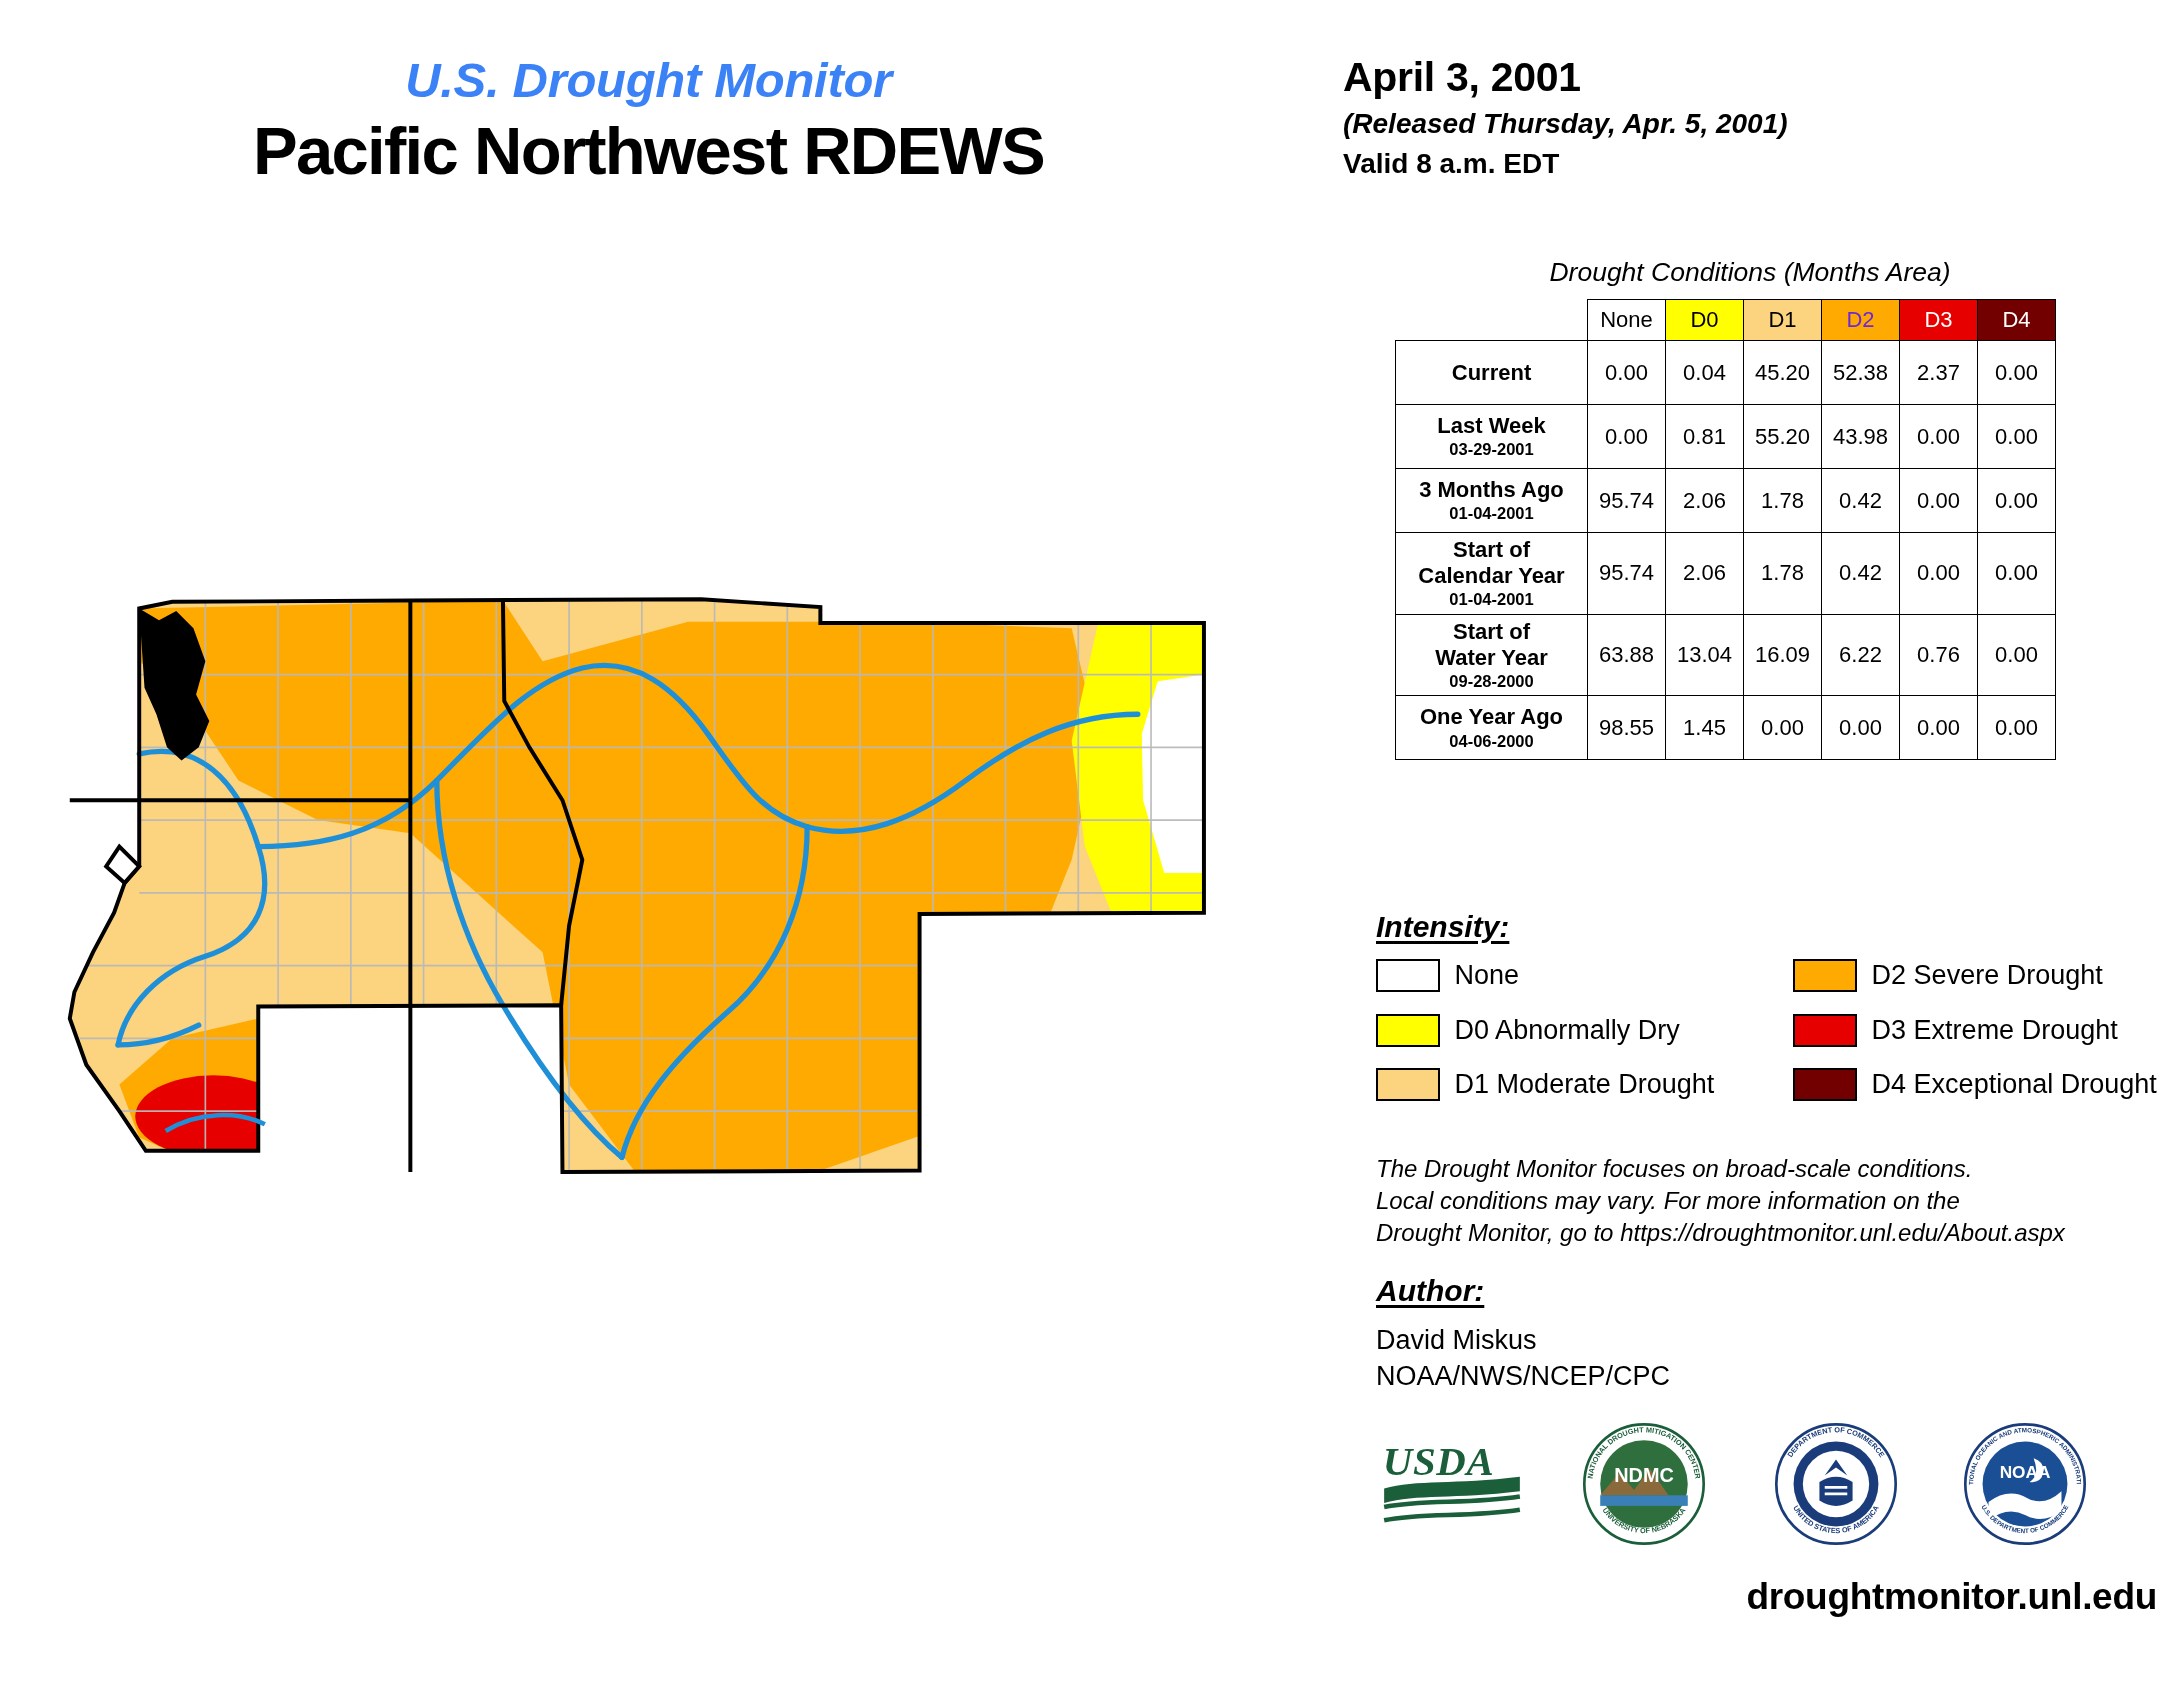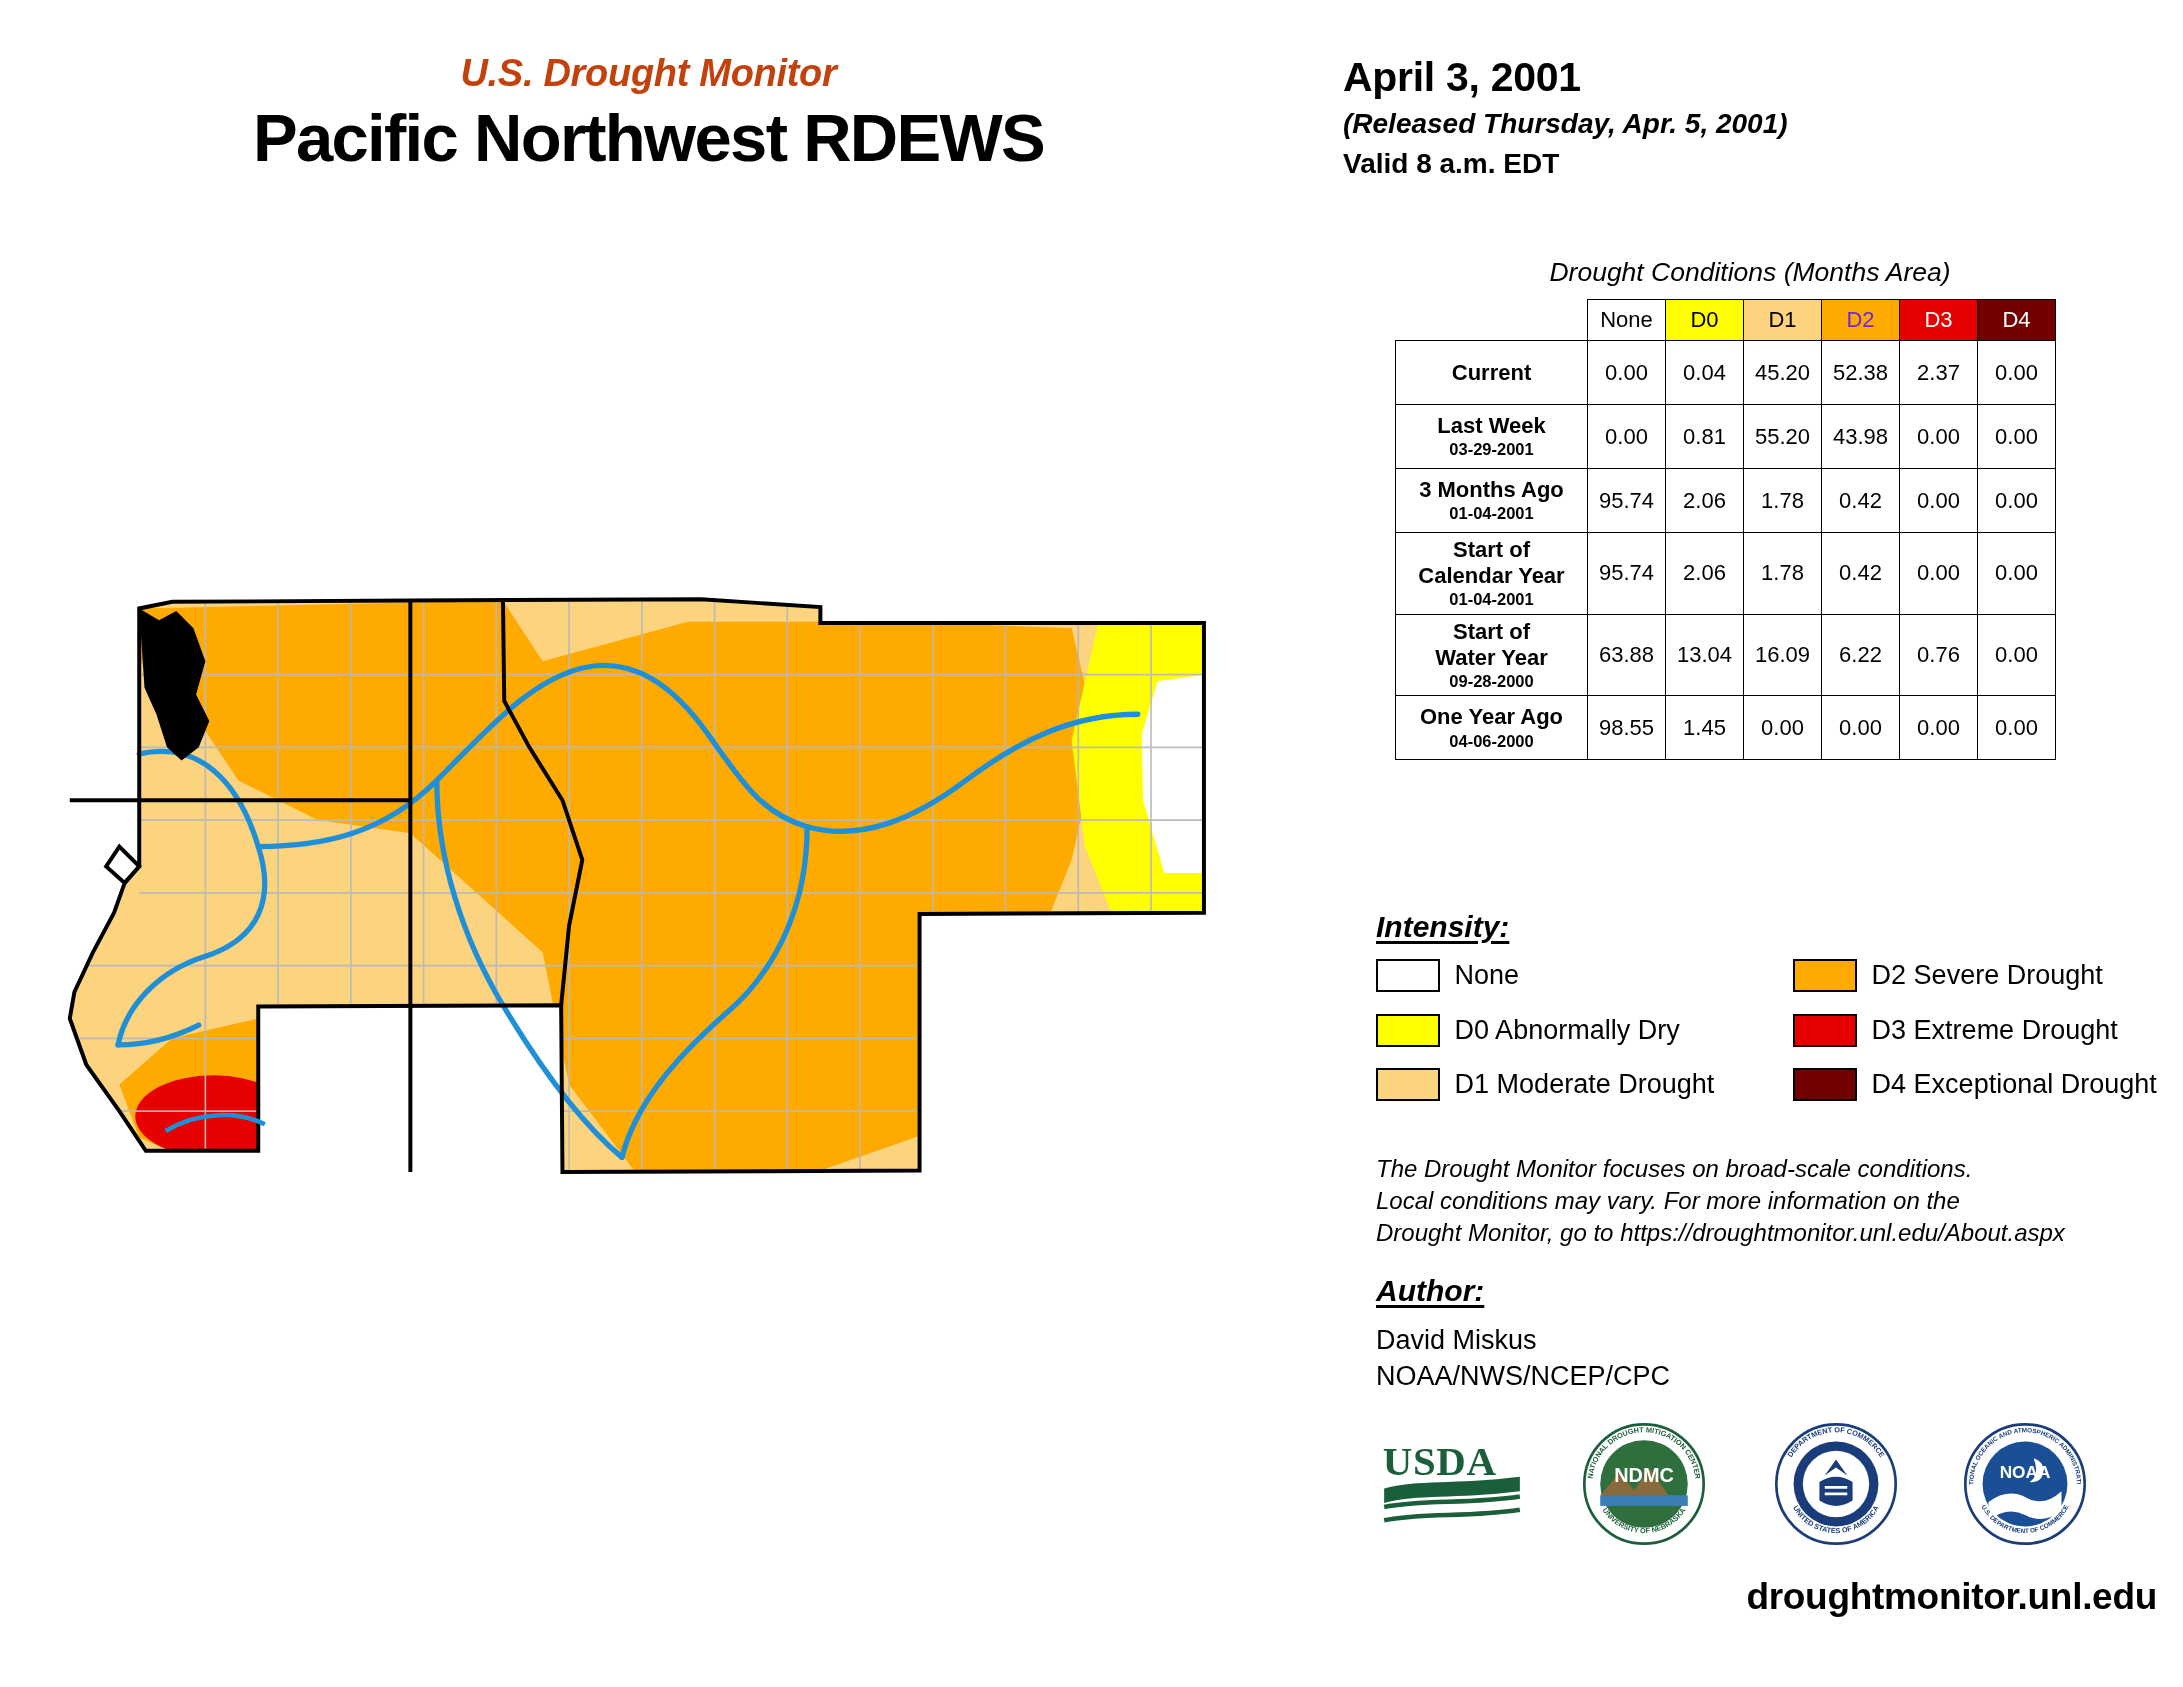--- a/index.html
+++ b/index.html
@@ -7,21 +7,21 @@
     width: 2183px; height: 1687px;
     background: #ffffff;
     font-family: "Liberation Sans", sans-serif;
     overflow: hidden;
   }
   #page { position: relative; width: 2183px; height: 1687px; background: #fff; }
 
   
   #title-block { position: absolute; left: 0; top: 52px; width: 1297px; text-align: center; }
   #title-small {
-    font-size: 38px; font-style: italic; font-weight: bold; color: #c2410c;
+    font-size: 49px; font-style: italic; font-weight: bold; color: #3b82f6;
     letter-spacing: -0.3px;
   }
   #title-large {
     font-size: 67px; font-weight: bold; color: #000; margin-top: 4px;
     letter-spacing: -1.7px;
   }
 
   
   #date-block { position: absolute; left: 1343px; top: 54px; width: 814px; text-align: left; }
   #date-main { font-size: 41px; font-weight: bold; letter-spacing: -0.3px; }
@@ -208,21 +208,21 @@
   <div id="disclaimer">The Drought Monitor focuses on broad-scale conditions.<br>Local conditions may vary. For more information on the<br>Drought Monitor, go to https://droughtmonitor.unl.edu/About.aspx</div>
 
   <div id="author-title">Author:</div>
   <div id="author-lines">
     <div>David Miskus</div>
     <div>NOAA/NWS/NCEP/CPC</div>
   </div>
 
   <div id="logos">
 
-    <div class="logo" style="left:13.2px; top:12px;">
+    <div class="logo" style="left:13.2px; top:12px;font-style:italic;">
       <svg width="152" height="112" viewBox="0 0 230 170">
         <text x="10" y="72" font-family="Liberation Serif, serif" font-size="62" font-weight="bold" fill="#1b5e3a" letter-spacing="1">USDA</text>
         <path d="M12 92 C60 78, 120 86, 218 74 L218 96 C120 108, 60 100, 12 114 Z" fill="#1b5e3a"></path>
         <path d="M12 120 C70 108, 140 116, 218 104" stroke="#1b5e3a" stroke-width="7" fill="none"></path>
         <path d="M12 140 C70 128, 140 136, 218 124" stroke="#1b5e3a" stroke-width="7" fill="none"></path>
       </svg>
     </div>
 
     <div class="logo" style="left:218px; top:5.3px;">
       <svg width="126" height="126" viewBox="0 0 190 190">

